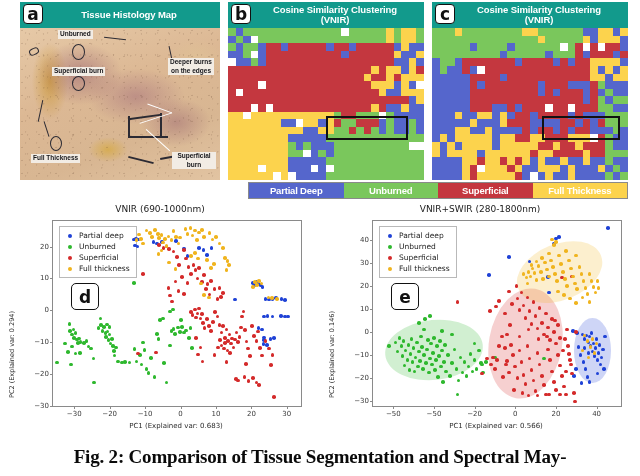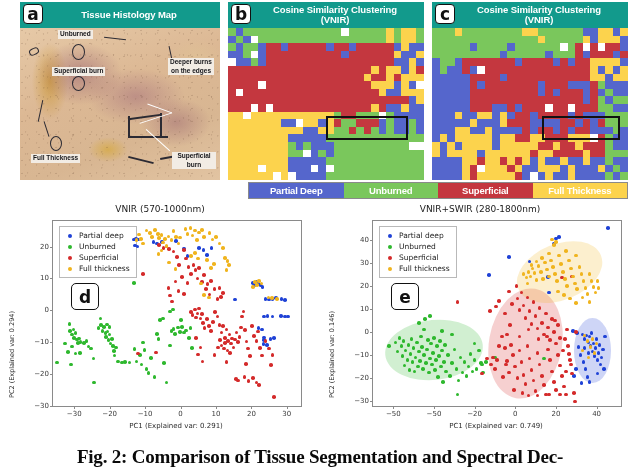--- a/index.html
+++ b/index.html
@@ -1207,21 +1207,21 @@
   </div>
 
   <div class="legendstrip" id="class-legend">
       <div style="background: rgb(85, 102, 204);">Partial Deep</div>
       <div style="background: rgb(122, 199, 92);">Unburned</div>
       <div style="background: rgb(196, 55, 63);">Superficial</div>
       <div style="background: rgb(252, 211, 77);">Full Thickness</div>
     </div>
 
   <div class="plotwrap plot-d">
-    <div class="ptitle">VNIR (570-1000nm)</div>
+    <div class="ptitle">VNIR (690-1000nm)</div>
     <div class="axes" id="axes-d">
       <div class="leg" id="leg-d">
           <div class="legrow">
             <span class="legdot" style="background: rgb(31, 66, 214);"></span>
             <span class="legtxt">Partial deep</span>
           </div>
           <div class="legrow">
             <span class="legdot" style="background: rgb(46, 184, 46);"></span>
             <span class="legtxt">Unburned</span>
           </div>
@@ -1540,21 +1540,21 @@
         <div class="xtick" style="left: 127.543px;">0</div>
         <div class="xtickmark" style="left: 127.543px;"></div>
         <div class="xtick" style="left: 162.971px;">10</div>
         <div class="xtickmark" style="left: 162.971px;"></div>
         <div class="xtick" style="left: 198.4px;">20</div>
         <div class="xtickmark" style="left: 198.4px;"></div>
         <div class="xtick" style="left: 233.829px;">30</div>
         <div class="xtickmark" style="left: 233.829px;"></div>
       </div>
     <div class="ylab" style="left:8px;top:194px;">PC2 (Explained var: 0.294)</div>
-    <div class="xlab" style="left:52px;top:218px;width:248px;">PC1 (Explained var: 0.291)</div>
+    <div class="xlab" style="left:52px;top:218px;width:248px;">PC1 (Explained var: 0.683)</div>
   </div>
 
   <div class="plotwrap plot-e">
     <div class="ptitle">VNIR+SWIR (280-1800nm)</div>
     <div class="axes" id="axes-e">
       <div class="leg" id="leg-e">
           <div class="legrow">
             <span class="legdot" style="background: rgb(31, 66, 214);"></span>
             <span class="legtxt">Partial deep</span>
           </div>
@@ -1879,18 +1879,18 @@
         <div class="xtick" style="left: 101.639px;">−20</div>
         <div class="xtickmark" style="left: 101.639px;"></div>
         <div class="xtick" style="left: 142.295px;">0</div>
         <div class="xtickmark" style="left: 142.295px;"></div>
         <div class="xtick" style="left: 182.951px;">20</div>
         <div class="xtickmark" style="left: 182.951px;"></div>
         <div class="xtick" style="left: 223.607px;">40</div>
         <div class="xtickmark" style="left: 223.607px;"></div>
       </div>
     <div class="ylab" style="left:8px;top:194px;">PC2 (Explained var: 0.146)</div>
-    <div class="xlab" style="left:52px;top:218px;width:248px;">PC1 (Explained var: 0.749)</div>
+    <div class="xlab" style="left:52px;top:218px;width:248px;">PC1 (Explained var: 0.566)</div>
   </div>
 
-  <div class="caption">Fig. 2: Comparison of Tissue Segmentation and Spectral Dec-</div>
+  <div class="caption">Fig. 2: Comparison of Tissue Segmentation and Spectral May-</div>
 
 </div>
 
 </body></html>

